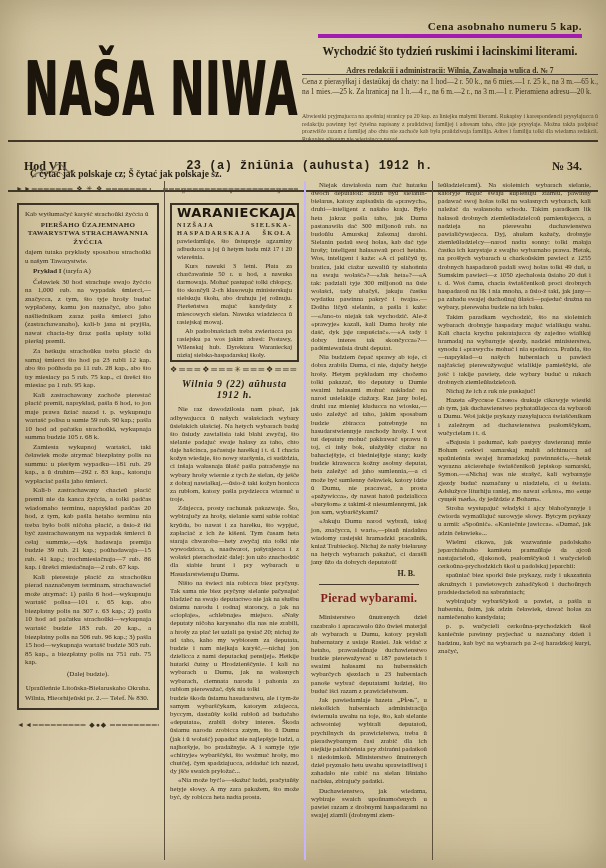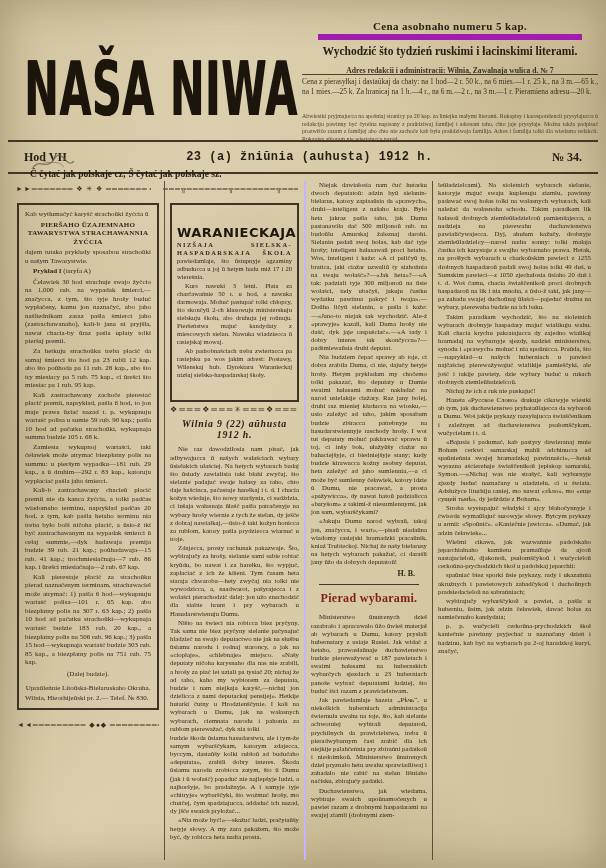--- a/index.html
+++ b/index.html
@@ -9,35 +9,35 @@
     background:
       radial-gradient(ellipse 220px 160px at 88% 10%, rgba(146,120,72,.20), transparent 70%),
       radial-gradient(ellipse 300px 520px at 1% 55%, rgba(150,126,80,.22), transparent 70%),
       radial-gradient(ellipse 240px 140px at 55% 98%, rgba(140,115,70,.16), transparent 70%),
       radial-gradient(ellipse 160px 90px at 40% 30%, rgba(120,98,60,.10), transparent 70%),
       linear-gradient(100deg,#d3c5a0,#dccfae 30%,#d6c9a4 60%,#cfc19c);
     box-shadow:inset 0 0 46px rgba(88,68,38,.38);
     color:#2e281d;
   }
   .hdr-price{position:absolute;top:20px;left:318px;width:264px;font-size:11px;font-weight:bold;
-    text-align:center;border-bottom:6px solid #a21caf;padding-bottom:2px;letter-spacing:.4px;color:#241e13;}
+    text-align:right;border-bottom:4px solid #a21caf;padding-bottom:2px;letter-spacing:.4px;color:#241e13;}
   .hdr-freq{position:absolute;top:45px;left:302px;width:296px;font-size:11.5px;font-weight:bold;
     text-align:center;border-bottom:1px solid #4a4131;padding-bottom:17px;color:#241e13;}
   .hdr-addr{position:absolute;top:66px;left:302px;width:296px;font-size:7.6px;font-weight:bold;
     text-align:center;color:#3a3222;}
   .hdr-subs{position:absolute;top:77px;left:302px;width:296px;font-size:7.4px;line-height:1.3;
     text-align:justify;color:#3a3222;}
   .hdr-fine{position:absolute;top:113px;left:302px;width:296px;font-size:5.9px;line-height:1.28;
     text-align:justify;color:#4c4331;}
   .masthead{position:absolute;left:24px;top:46px;font-family:"DejaVu Sans",sans-serif;font-weight:bold;
     font-size:50px;color:#1b150c;transform:scale(.82,1.5);transform-origin:left top;letter-spacing:1px;
     text-shadow:1px 0 0 #1b150c;white-space:nowrap;}
   .dateband{position:absolute;top:140px;left:8px;right:8px;height:24px;
     border-top:2px solid #41382a;border-bottom:2px solid #41382a;
-    display:flex;align-items:center;justify-content:space-between;padding:3px 16px;
+    display:flex;align-items:center;justify-content:space-between;padding:12px 16px;
     font-weight:bold;color:#241e13;}
   .dateband .hod{font-size:12px;position:relative;}
   .dateband .date{font-size:12px;letter-spacing:.5px;font-family:Liberation Mono, monospace;}
   .dateband .issue{font-size:12px;}
   .scribble{position:absolute;left:6px;top:4px;pointer-events:none;}
   .banner{position:absolute;top:169px;left:30px;width:256px;text-align:left;font-weight:bold;
     font-size:9.5px;color:#241e13;}
   .orns{position:absolute;top:184px;left:16px;width:282px;display:flex;gap:12px;}
   .orn{flex:1;font-size:7px;line-height:10px;text-align:center;letter-spacing:1px;color:#372f22;
     white-space:nowrap;overflow:hidden;}
@@ -51,21 +51,21 @@
   .noindent{text-indent:0 !important;}
   .center{text-align:center !important;text-indent:0 !important;}
   .bold{font-weight:bold;}
   .adbox{border:2px solid #3c3426;padding:5px 6px;}
   .adbox p{font-size:7px;line-height:1.22;}
   .orgname{font-weight:bold;letter-spacing:.3px;margin:2px 0 !important;}
   .example{margin:2px 0 !important;}
   .officeline{font-weight:normal;margin-top:6px !important;}
   .closing{margin-top:3px !important;}
   .col1-orn{margin-top:10px;}
-  .schoolbox{border:2px solid #3c3426;padding:20px 5px;margin-bottom:2px;}
+  .schoolbox{border:2px solid #3c3426;padding:0 5px;margin-bottom:2px;}
   .schoolbox p{font-size:6.6px;line-height:1.22;}
   .school-first{text-indent:0 !important;}
   .school-title{float:left;font-family:"DejaVu Sans",sans-serif;font-weight:bold;font-size:13px;
     letter-spacing:.5px;margin:0 3px 0 0;color:#1d170e;}
   .school-sub{font-weight:bold;font-size:6.4px;letter-spacing:1.4px;}
   .midorn{font-size:8px;text-align:center;letter-spacing:2px;color:#372f22;margin:3px 0;white-space:nowrap;overflow:hidden;}
   .dateline{font-style:italic;font-weight:bold;font-size:9.8px;text-align:center;letter-spacing:.8px;
     margin:4px 0 5px;color:#241e13;}
   .sig{text-align:right;font-weight:bold;font-size:8px;padding-right:12px;margin:3px 0;}
   .rule{border-top:1.5px solid #41382a;margin:6px 8px;}

